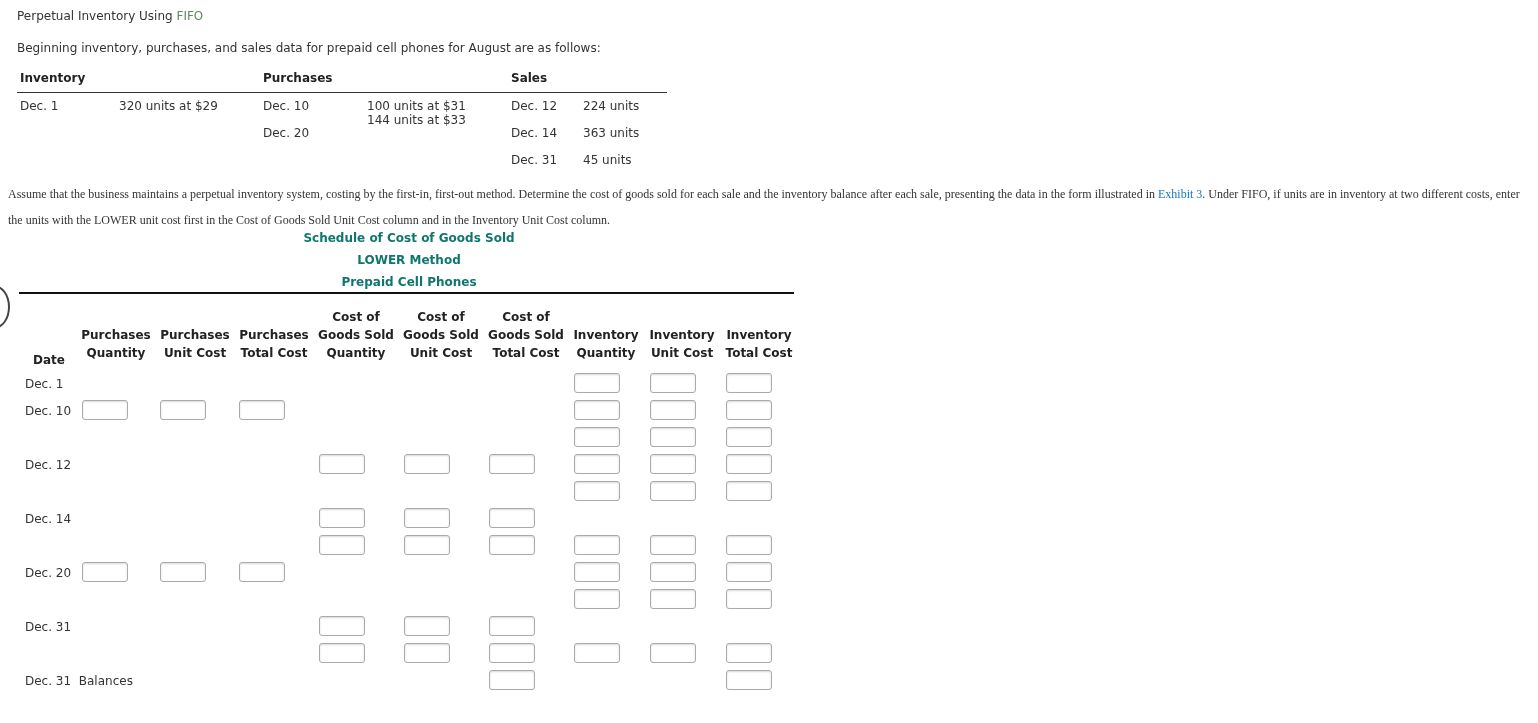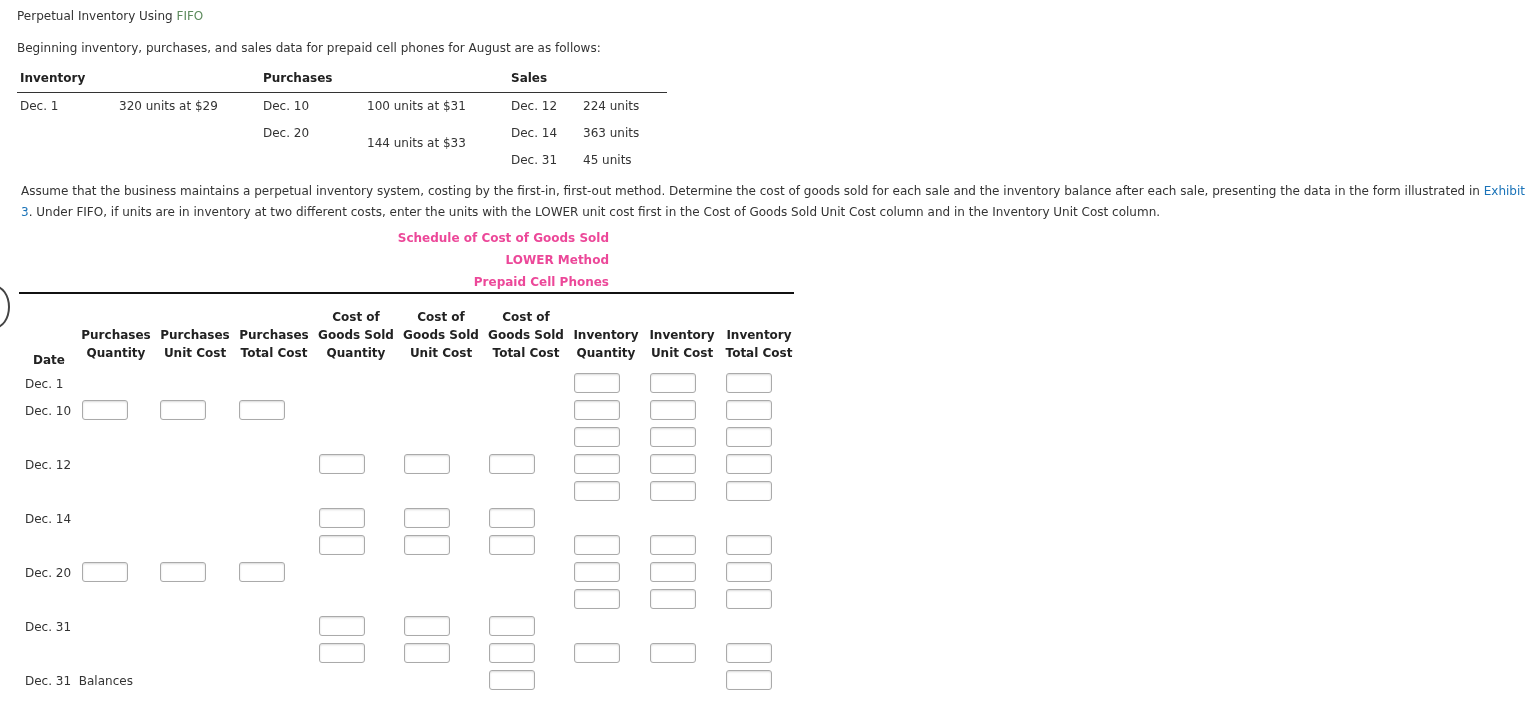--- a/index.html
+++ b/index.html
@@ -4,23 +4,23 @@
 <style>
   html, body { margin:0; padding:0; background:#fff; }
   body { width:1538px; height:723px; position:relative; overflow:hidden;
          font-family:"DejaVu Sans", sans-serif; font-size:12px; color:#333; }
   .abs { position:absolute; white-space:nowrap; }
   .title { left:17px; top:9px; font-size:12px; }
   .green { color:#5c8a5c; }
   .intro { left:17px; top:41px; }
   .b { font-weight:bold; color:#222; }
   .topline { position:absolute; left:17px; top:92px; width:650px; height:1px; background:#333; }
-  .para { left:21px; top:181px; width:1515px; white-space:normal; line-height:21px; }
+  .para { left:8px; top:181px; width:1515px; white-space:normal; line-height:26px;font-family:Liberation Serif, serif; }
   .link { color:#1a73b8; }
-  .center { text-align:right; width:400px; left:209px; font-weight:bold; color:#ec4899; }
+  .center { text-align:center; width:400px; left:209px; font-weight:bold; color:#0f766e; }
   .schedline { position:absolute; left:19px; top:292px; width:775px; height:2px; background:#111; }
   .circle { position:absolute; left:-22px; top:285px; width:28px; height:40px; border:2px solid #444; border-radius:50%; }
   .hdr { font-weight:bold; color:#222; text-align:center; line-height:18px; width:80px; }
   .inp { position:absolute; width:46px; height:20px; border:1px solid #aaa; border-radius:3px;
          box-shadow: inset 0 1px 2px rgba(0,0,0,0.15); background:#fff; box-sizing:border-box; padding:0; }
   .date { left:25px; }
 </style>
 </head>
 <body>
 
@@ -31,21 +31,21 @@
 <div class="abs b" style="left:263px;top:71px">Purchases</div>
 <div class="abs b" style="left:511px;top:71px">Sales</div>
 <div class="topline"></div>
 
 <div class="abs" style="left:20px;top:99px">Dec. 1</div>
 <div class="abs" style="left:119px;top:99px">320 units at $29</div>
 
 <div class="abs" style="left:263px;top:99px">Dec. 10</div>
 <div class="abs" style="left:367px;top:99px">100 units at $31</div>
 <div class="abs" style="left:263px;top:126px">Dec. 20</div>
-<div class="abs" style="left:367px;top:136px">144 units at $33</div>
+<div class="abs" style="left:367px;top:113px">144 units at $33</div>
 
 <div class="abs" style="left:511px;top:99px">Dec. 12</div>
 <div class="abs" style="left:583px;top:99px">224 units</div>
 <div class="abs" style="left:511px;top:126px">Dec. 14</div>
 <div class="abs" style="left:583px;top:126px">363 units</div>
 <div class="abs" style="left:511px;top:153px">Dec. 31</div>
 <div class="abs" style="left:583px;top:153px">45 units</div>
 
 <div class="abs para"><span>Assume that the business maintains a perpetual inventory system, costing by the first-in, first-out method. Determine the cost of goods sold for each sale and the inventory balance after each sale, presenting the data in the form illustrated in </span><span class="link">Exhibit 3</span><span>. Under FIFO, if units are in inventory at two different costs, enter the units with the LOWER unit cost first in the Cost of Goods Sold Unit Cost column and in the Inventory Unit Cost column.</span></div>
 

